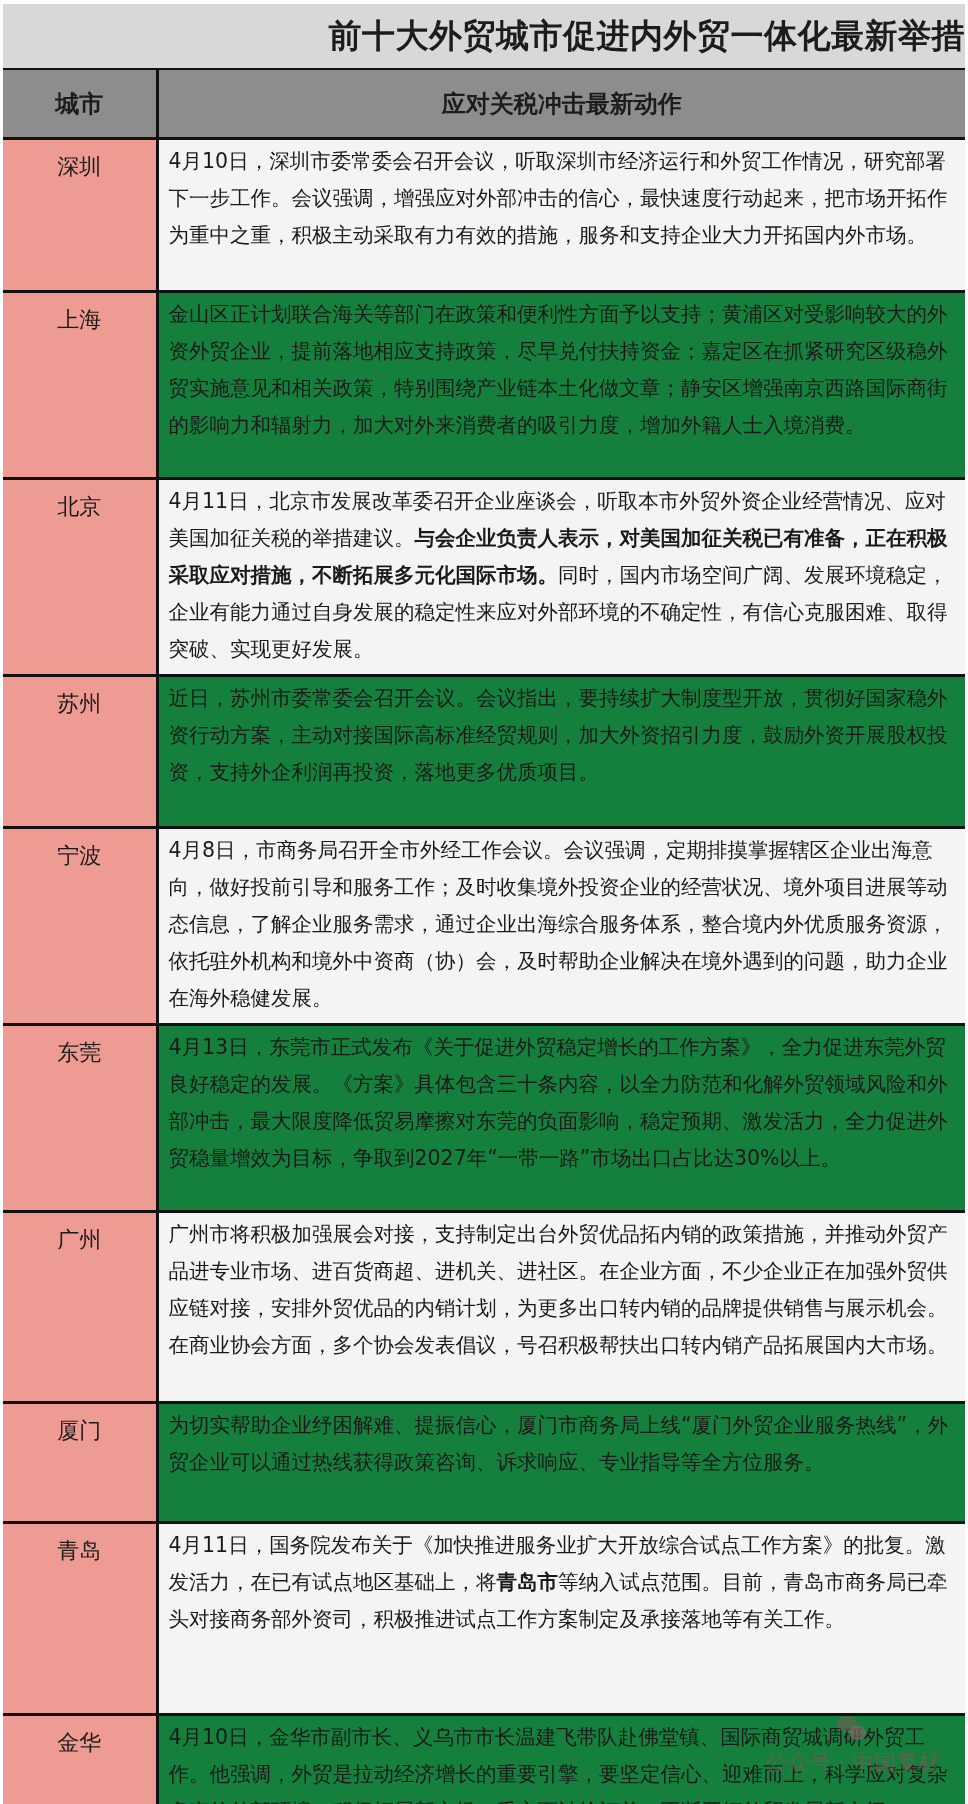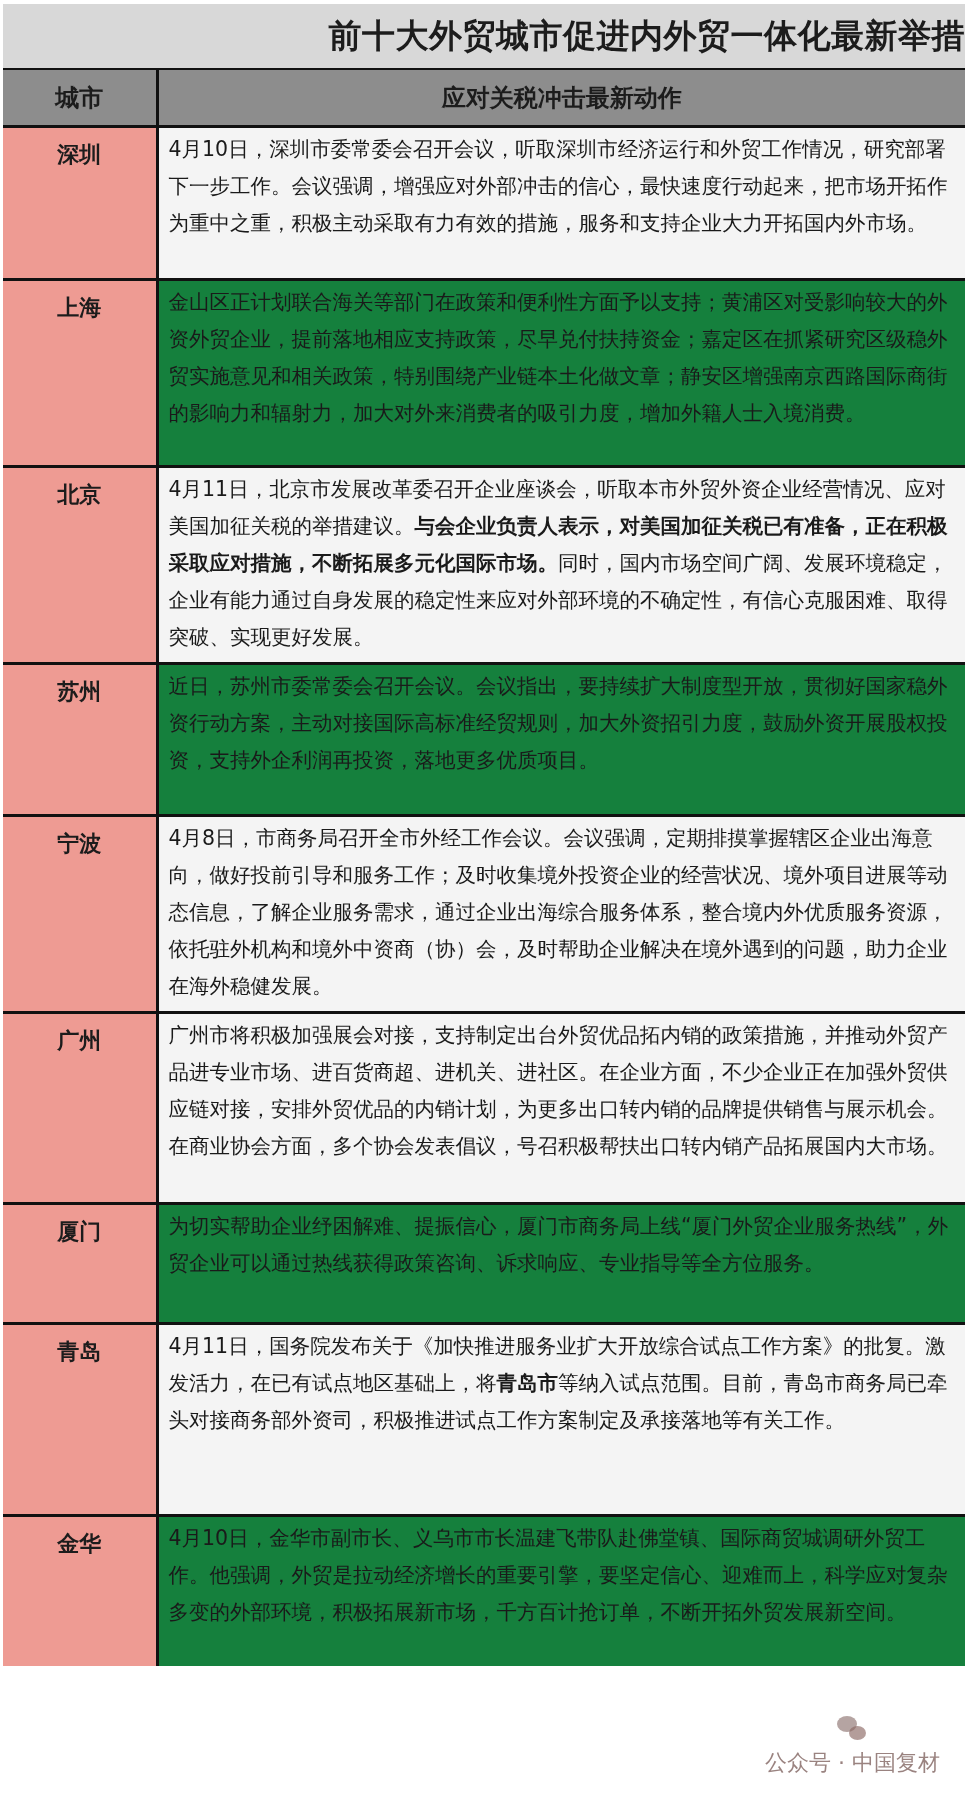--- a/index.html
+++ b/index.html
@@ -44,39 +44,39 @@
     .table col.c-act { width: auto; }
     .table th {
       background: #8d8d8d;
       height: 55px;
       font-size: 24px;
       font-weight: bold;
       color: #1c1c1c;
       text-align: center;
       vertical-align: middle;
       border-bottom: 3px solid #111;
-      padding: 0;
+      padding: 6px;
     }
     .table th.h-city {
       border-right: 3px solid #111;
     }
     .table td {
       vertical-align: top;
       padding: 0;
       border-bottom: 3px solid #111;
     }
     .table tr:last-child td {
       border-bottom: none;
     }
     .table td.city {
       background: #ee9b93;
       border-right: 3px solid #111;
       text-align: center;
       font-size: 22px;
-      font-weight: bold;
+      font-weight: normal;
       color: #1c1c1c;
       padding-top: 12px;
     }
     .table td.action {
       font-size: 20.5px;
       line-height: 37px;
       color: #1a1a1a;
       padding: 3px 12px 6px 10px;
       text-align: left;
       word-break: break-all;
@@ -142,20 +142,24 @@
         <td class="action light"><span>4月11日，北京市发展改革委召开企业座谈会，听取本市外贸外资企业经营情况、应对美国加征关税的举措建议。</span><b>与会企业负责人表示，对美国加征关税已有准备，正在积极采取应对措施，不断拓展多元化国际市场。</b><span>同时，国内市场空间广阔、发展环境稳定，企业有能力通过自身发展的稳定性来应对外部环境的不确定性，有信心克服困难、取得突破、实现更好发展。</span></td>
       </tr>
       <tr style="height:152px">
         <td class="city">苏州</td>
         <td class="action salmon">近日，苏州市委常委会召开会议。会议指出，要持续扩大制度型开放，贯彻好国家稳外资行动方案，主动对接国际高标准经贸规则，加大外资招引力度，鼓励外资开展股权投资，支持外企利润再投资，落地更多优质项目。</td>
       </tr>
       <tr style="height:189px">
         <td class="city">宁波</td>
         <td class="action light">4月8日，市商务局召开全市外经工作会议。会议强调，定期排摸掌握辖区企业出海意向，做好投前引导和服务工作；及时收集境外投资企业的经营状况、境外项目进展等动态信息，了解企业服务需求，通过企业出海综合服务体系，整合境内外优质服务资源，依托驻外机构和境外中资商（协）会，及时帮助企业解决在境外遇到的问题，助力企业在海外稳健发展。</td>
       </tr>
+      <tr style="height:187px">
+        <td class="city">东莞</td>
+        <td class="action salmon">4月13日，东莞市正式发布《关于促进外贸稳定增长的工作方案》，全力促进东莞外贸良好稳定的发展。《方案》具体包含三十条内容，以全力防范和化解外贸领域风险和外部冲击，最大限度降低贸易摩擦对东莞的负面影响，稳定预期、激发活力，全力促进外贸稳量增效为目标，争取到2027年“一带一路”市场出口占比达30%以上。</td>
+      </tr>
       <tr style="height:191px">
         <td class="city">广州</td>
         <td class="action light">广州市将积极加强展会对接，支持制定出台外贸优品拓内销的政策措施，并推动外贸产品进专业市场、进百货商超、进机关、进社区。在企业方面，不少企业正在加强外贸供应链对接，安排外贸优品的内销计划，为更多出口转内销的品牌提供销售与展示机会。在商业协会方面，多个协会发表倡议，号召积极帮扶出口转内销产品拓展国内大市场。</td>
       </tr>
       <tr style="height:120px">
         <td class="city">厦门</td>
         <td class="action salmon">为切实帮助企业纾困解难、提振信心，厦门市商务局上线“厦门外贸企业服务热线”，外贸企业可以通过热线获得政策咨询、诉求响应、专业指导等全方位服务。</td>
       </tr>
       <tr style="height:192px">
         <td class="city">青岛</td>

